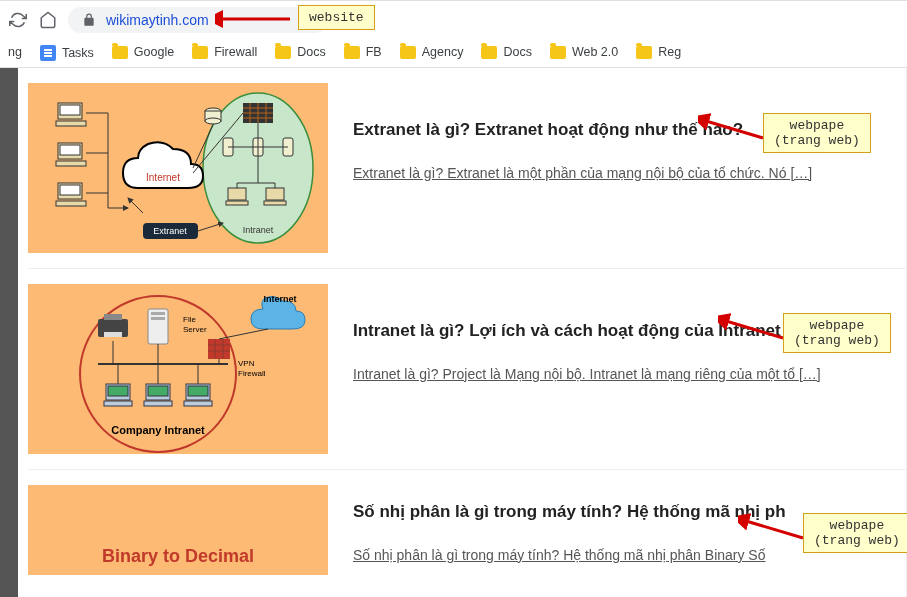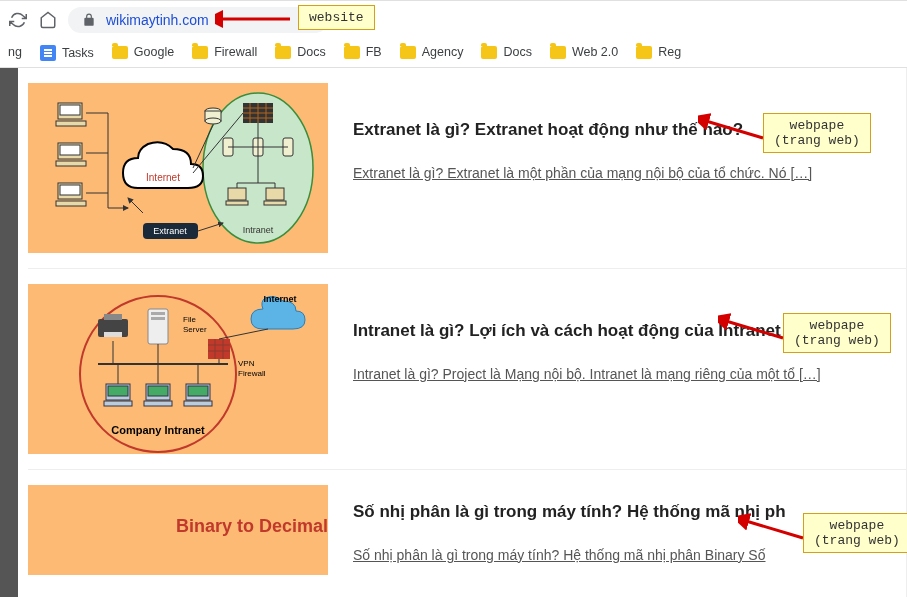--- a/index.html
+++ b/index.html
@@ -242,21 +242,21 @@
           <text x="130" y="150" font-size="11" font-weight="bold" text-anchor="middle">Company Intranet</text>
         </svg>
       </div>
       <div class="article-body">
         <h2 class="article-title">Intranet là gì? Lợi ích và cách hoạt động của Intranet</h2>
         <p class="article-excerpt">Intranet là gì? Project là Mạng nội bộ. Intranet là mạng riêng của một tổ […]</p>
       </div>
     </div>
 
     <div class="article-row" style="border-bottom:none;">
-      <div class="thumb" style="height:90px; flex-direction:row;">
+      <div class="thumb" style="height:90px; flex-direction:column;">
         <div class="binary-caption">Binary to Decimal</div>
       </div>
       <div class="article-body" style="padding-top:15px;">
         <h2 class="article-title">Số nhị phân là gì trong máy tính? Hệ thống mã nhị ph</h2>
         <p class="article-excerpt">Số nhị phân là gì trong máy tính? Hệ thống mã nhị phân Binary Số</p>
       </div>
     </div>
 
     <svg class="arrow" style="left:680px; top:45px;" width="70" height="30">
         <line x1="65" y1="25" x2="8" y2="8" stroke="#d40000" stroke-width="3" marker-end="url(#ah1)"></line>

